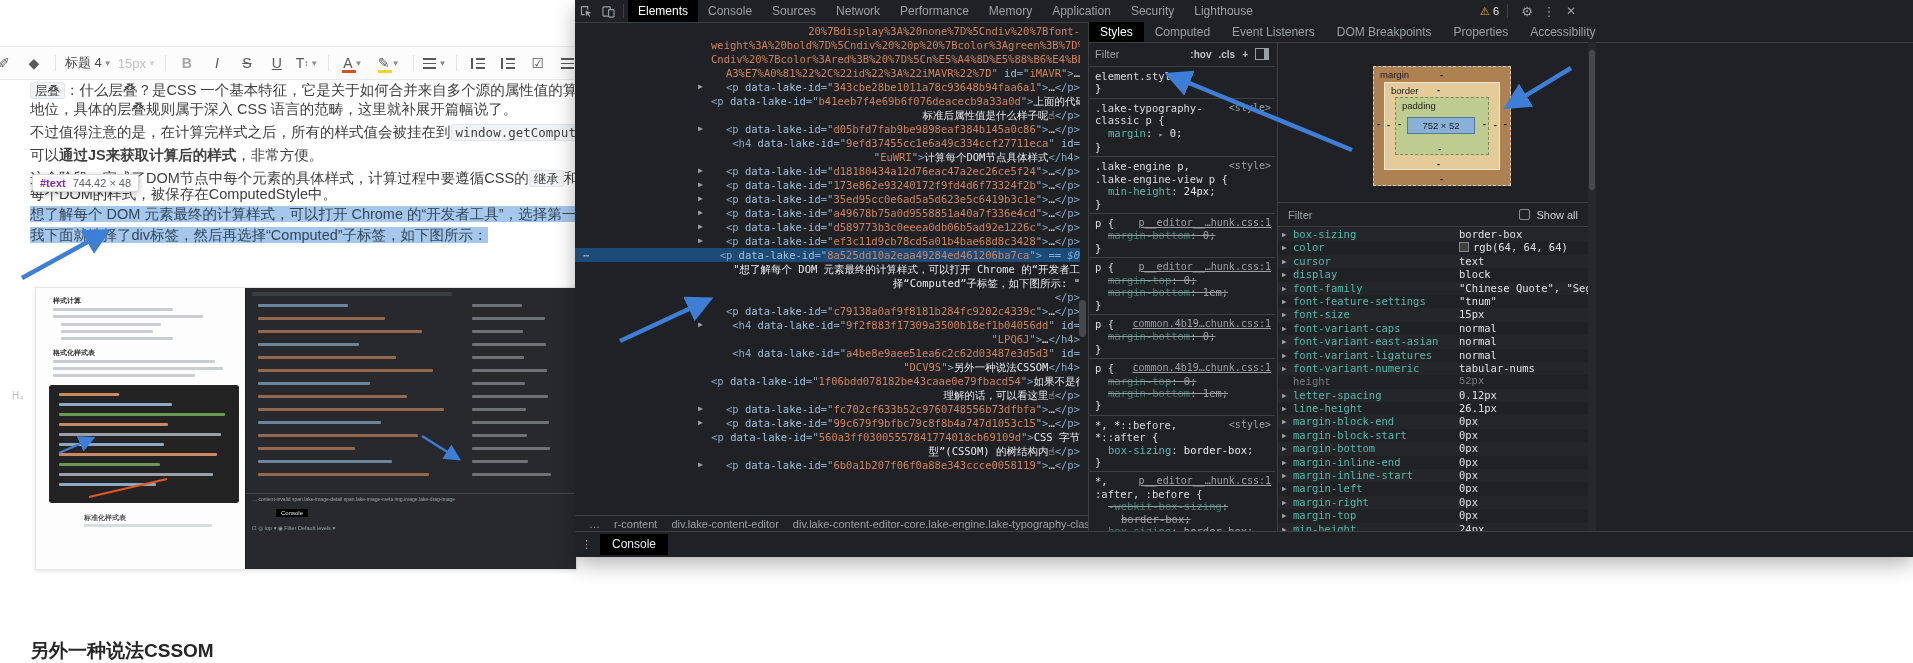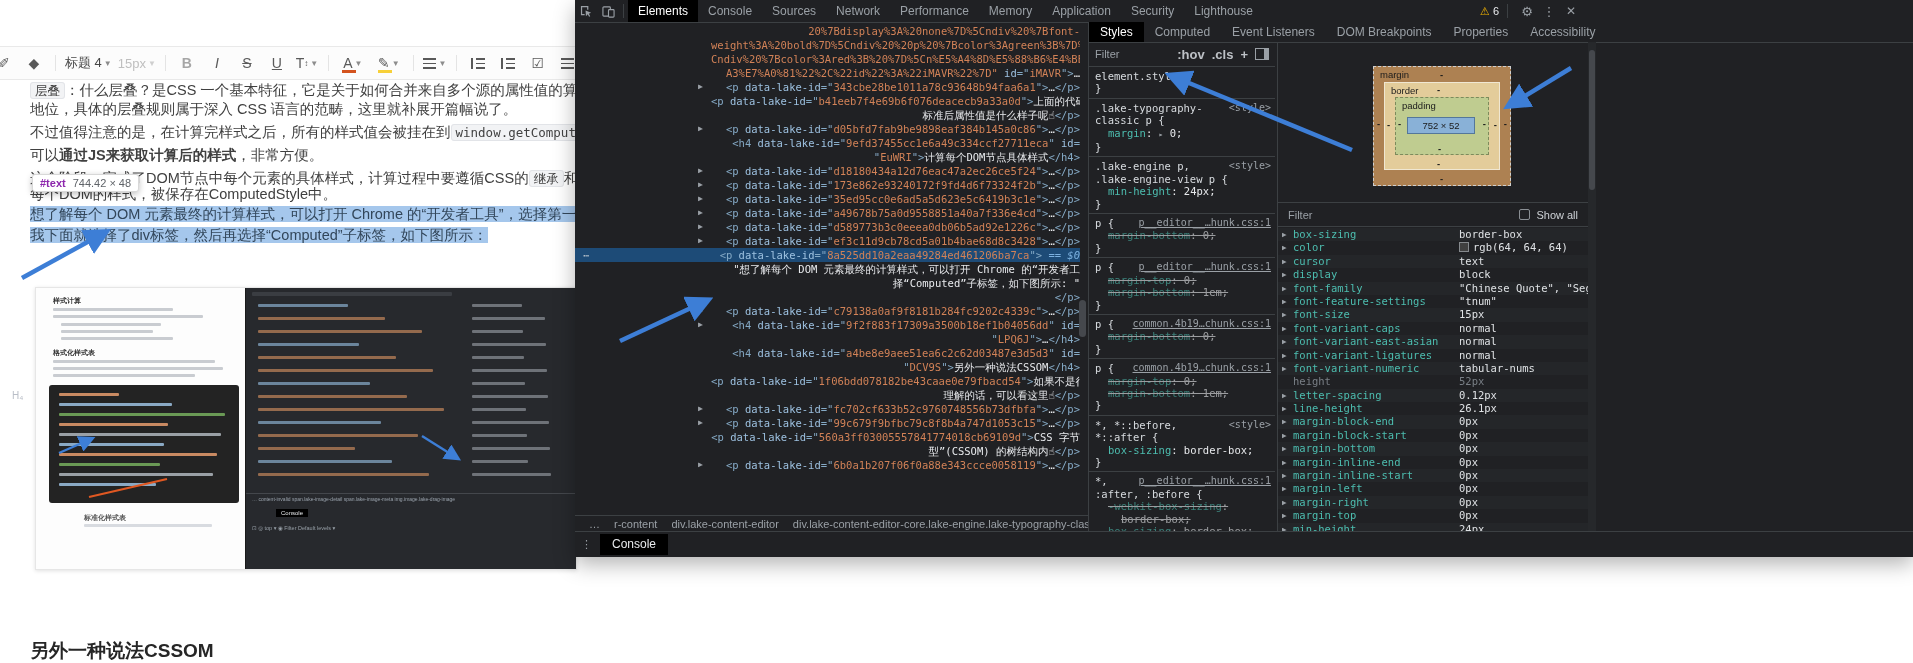--- a/index.html
+++ b/index.html
@@ -72,21 +72,21 @@
 
   .dt-sidetabs{position:absolute;left:513px;top:22px;width:825px;height:20px;display:flex;align-items:center;
     border-bottom:1px solid #3c4043;border-left:1px solid #3c4043;background:#202124;}
   .st-tab{padding:0 11px;font-size:12px;color:#9aa0a6;height:20px;line-height:20px;white-space:nowrap;}
   .st-tab.active{background:#000;color:#fff;}
 
   .dt-styles{position:absolute;left:513px;top:42px;width:187px;height:489px;border-left:1px solid #3c4043;
     overflow:hidden;box-sizing:border-box;}
   .sty-filter{height:24px;border-bottom:1px solid #3c4043;display:flex;align-items:center;font-size:11px;color:#9aa0a6;padding:0 6px;}
   .sty-filter .sp{flex:1;}
-  .sty-tog{margin-left:7px;font-weight:bold;font-size:13px;color:#bdc1c6;}
+  .sty-tog{margin-left:7px;font-weight:bold;font-size:10px;color:#bdc1c6;}
   .pane-ic{width:12px;height:10px;border:1px solid #9aa0a6;margin-left:7px;position:relative;}
   .pane-ic::after{content:"";position:absolute;right:0;top:0;width:4px;height:100%;background:#9aa0a6;}
   .rule{border-bottom:1px solid #3c4043;padding:3px 4px 3px 6px;font-size:10.5px;line-height:12.4px;
     font-family:"DejaVu Sans Mono",monospace;position:relative;}
   .rule .src{position:absolute;right:4px;top:3px;color:#9aa0a6;font-size:10px;}
   .rule .src.lnk{text-decoration:underline;}
   .sel-t{color:#d7dbdf;}
   .decl{padding-left:13px;}
   .pn{color:#4dbeb0;}.pv{color:#e8eaed;}
   .struck{text-decoration:line-through;opacity:.62;}
@@ -107,21 +107,21 @@
   .cmp-filter .sp{flex:1;}
   .cmp-cb{width:9px;height:9px;border:1px solid #8a8f94;border-radius:2px;margin-right:6px;}
   .cmp-sa{color:#cdd1d5;text-align:center;}
   .cmp-list{position:absolute;left:0;top:186px;width:100%;}
   .crow{position:relative;height:13.4px;line-height:13.4px;font-size:10.5px;white-space:nowrap;
     font-family:"DejaVu Sans Mono",monospace;padding-left:15px;box-sizing:border-box;}
   .crow:nth-child(odd){background:#242629;}
   .crow .ar{position:absolute;left:4px;color:#9aa0a6;font-size:7.5px;}
   .crow .cn{color:#4dbeb0;}
   .crow .cv{position:absolute;left:181px;color:#dfe2e5;}
-  .crow.dim .cn,.crow.dim .cv{color:#797f86;}
+  .crow.dim .cn,.crow.dim .cv{color:#797f86;font-family:Liberation Mono, monospace;}
   .swatch{display:inline-block;width:8px;height:8px;background:#404040;border:1px solid #85898d;
     margin-right:4px;vertical-align:-1px;}
   .cmp-sb{position:absolute;left:1013px;top:42px;width:8px;height:489px;background:#26282b;}
   .cmp-sb .th{position:absolute;left:1px;top:8px;width:6px;height:140px;background:#45484d;border-radius:3px;}
 
   .dt-crumbs{position:absolute;left:0;top:515px;width:513px;height:16px;border-top:1px solid #3c4043;
     display:flex;align-items:center;font-size:11px;color:#9aa0a6;background:#202124;white-space:nowrap;overflow:hidden;}
   .crumb{margin-left:14px;}
   .dt-drawer{position:absolute;left:0;top:531px;width:1338px;height:25px;border-top:1px solid #3c4043;
     background:#202124;display:flex;align-items:center;}

